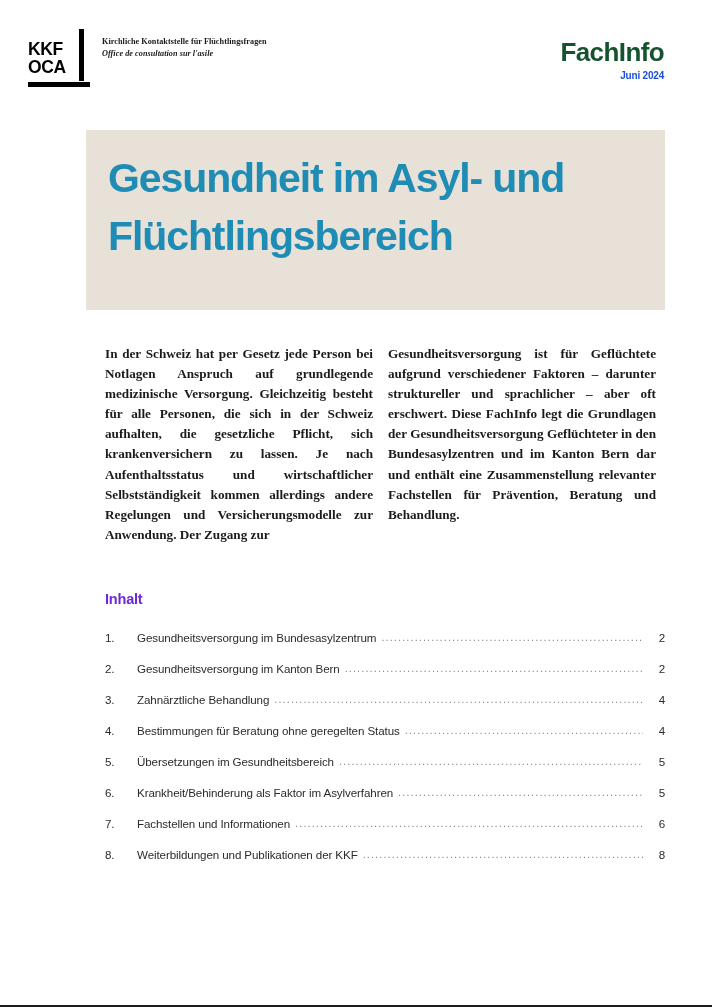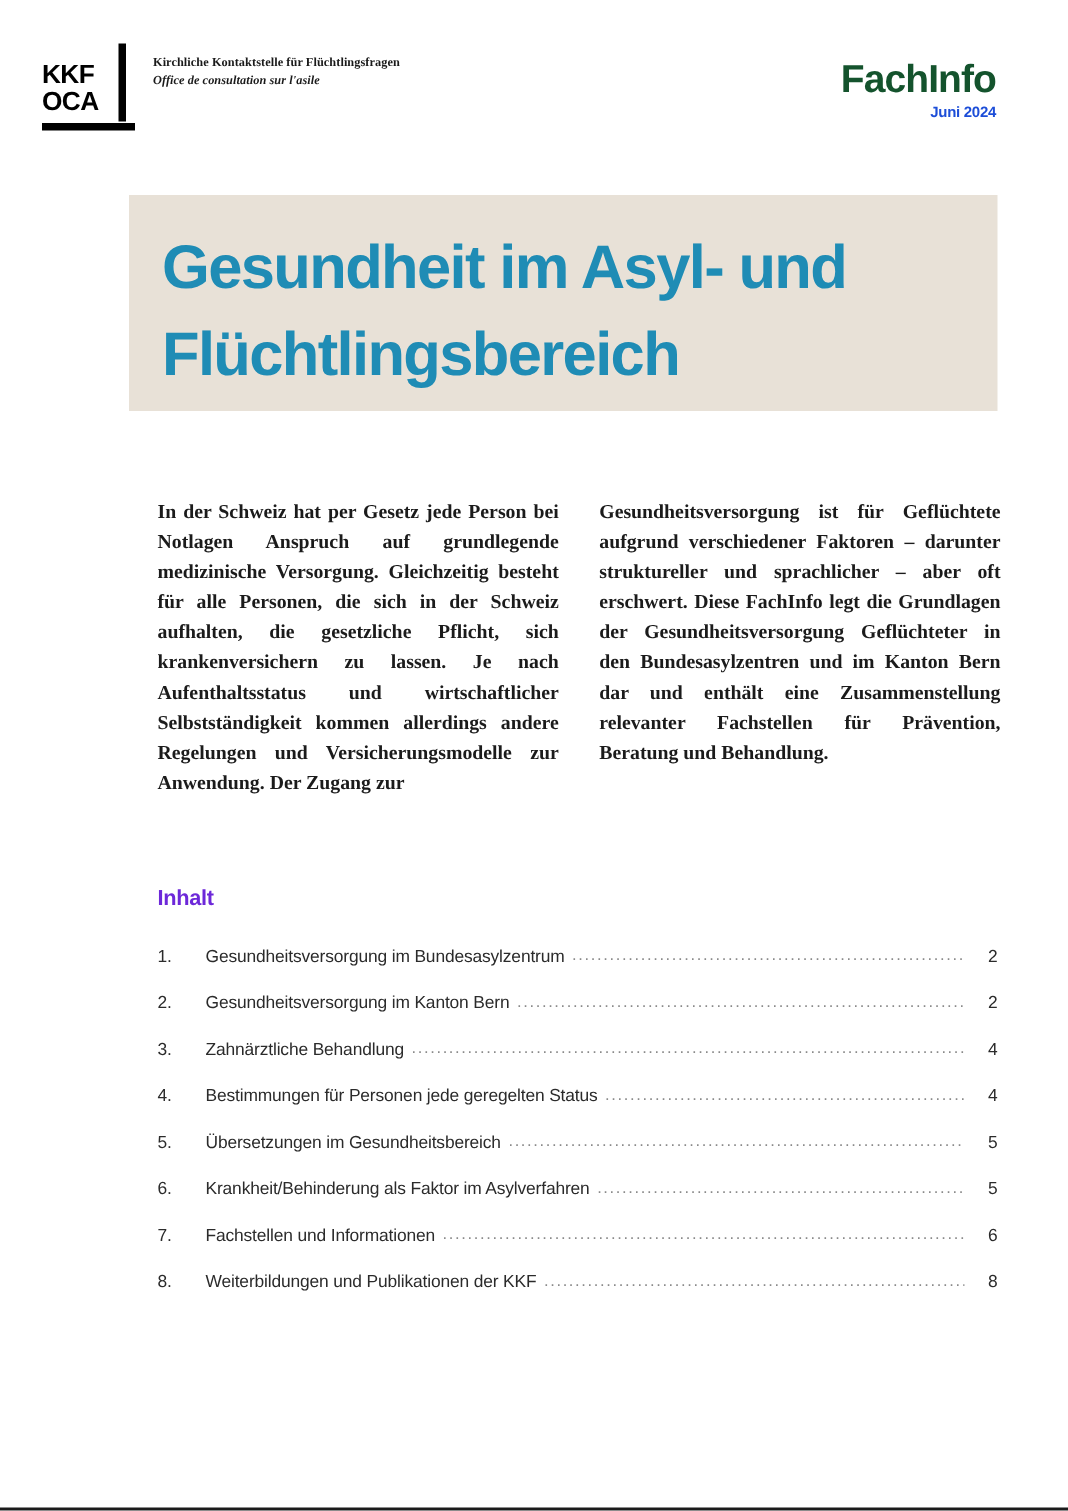--- a/index.html
+++ b/index.html
@@ -113,45 +113,45 @@
     color: #1d4ed8;
     margin-top: 0;
   }
 
   
   .title-banner {
     position: absolute;
     left: 86px;
     top: 130px;
     width: 579px;
-    height: 144px;
+    height: 180px;
     background: #e8e1d7;
   }
   .title-banner-text {
     position: absolute;
     left: 22px;
     top: 19px;
     width: 545px;
     font-family: "Liberation Sans", sans-serif;
     font-weight: bold;
     font-size: 41px;
     line-height: 58px;
     letter-spacing: -1.1px;
     color: #1f8cb5;
   }
   .title-line { display: block; white-space: nowrap; }
 
   
   .lead {
     position: absolute;
     left: 105px;
-    top: 331px;
+    top: 344px;
     width: 562px;
     display: flex;
-    gap: 27px;
+    gap: 15px;
   }
   .lead-col {
     width: 268px;
     font-family: "Liberation Serif", serif;
     font-weight: bold;
     font-size: 13.2px;
     line-height: 20.1px;
     color: #1b1b1b;
     text-align: justify;
     text-justify: inter-word;
@@ -270,21 +270,21 @@
 
     <div class="toc-row">
       <span class="toc-num">3.</span>
       <span class="toc-label">Zahnärztliche Behandlung</span>
       <span class="toc-dots">........................................................................................................................................</span>
       <span class="toc-page">4</span>
     </div>
 
     <div class="toc-row">
       <span class="toc-num">4.</span>
-      <span class="toc-label">Bestimmungen für Personen jede geregelten Status</span>
+      <span class="toc-label">Bestimmungen für Beratung ohne geregelten Status</span>
       <span class="toc-dots">........................................................................................................................................</span>
       <span class="toc-page">4</span>
     </div>
 
     <div class="toc-row">
       <span class="toc-num">5.</span>
       <span class="toc-label">Übersetzungen im Gesundheitsbereich</span>
       <span class="toc-dots">........................................................................................................................................</span>
       <span class="toc-page">5</span>
     </div>

